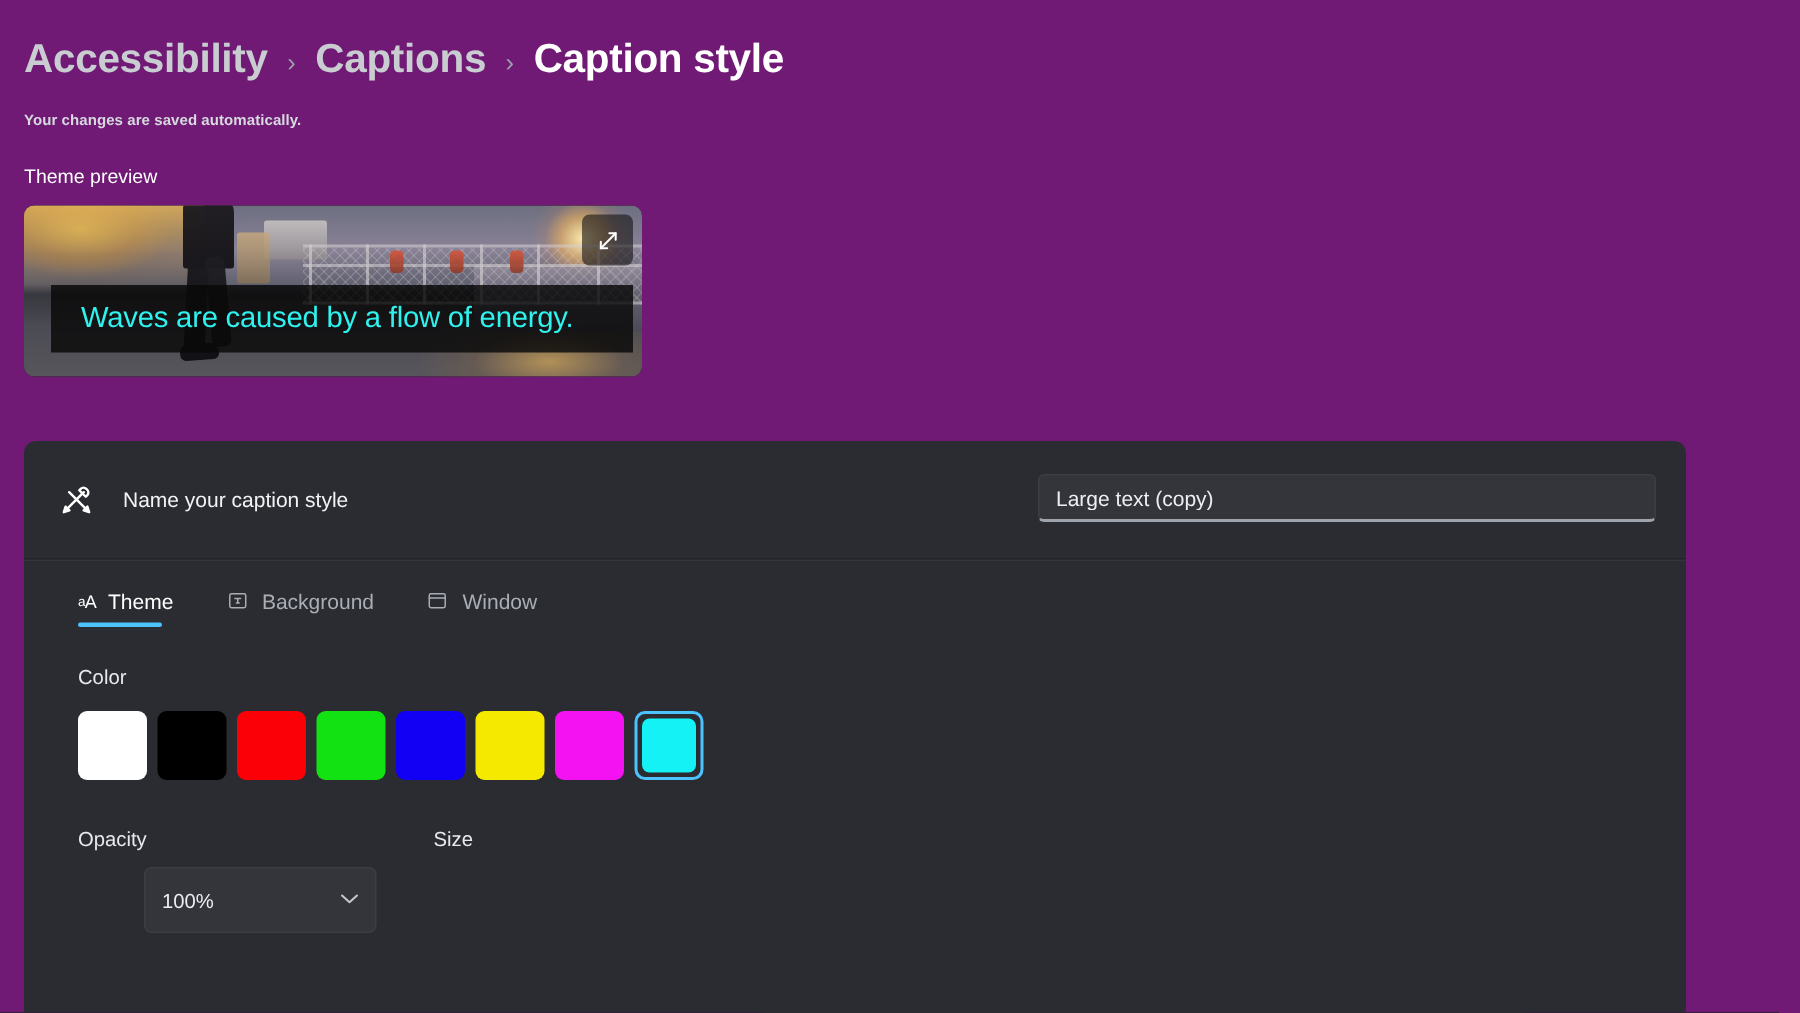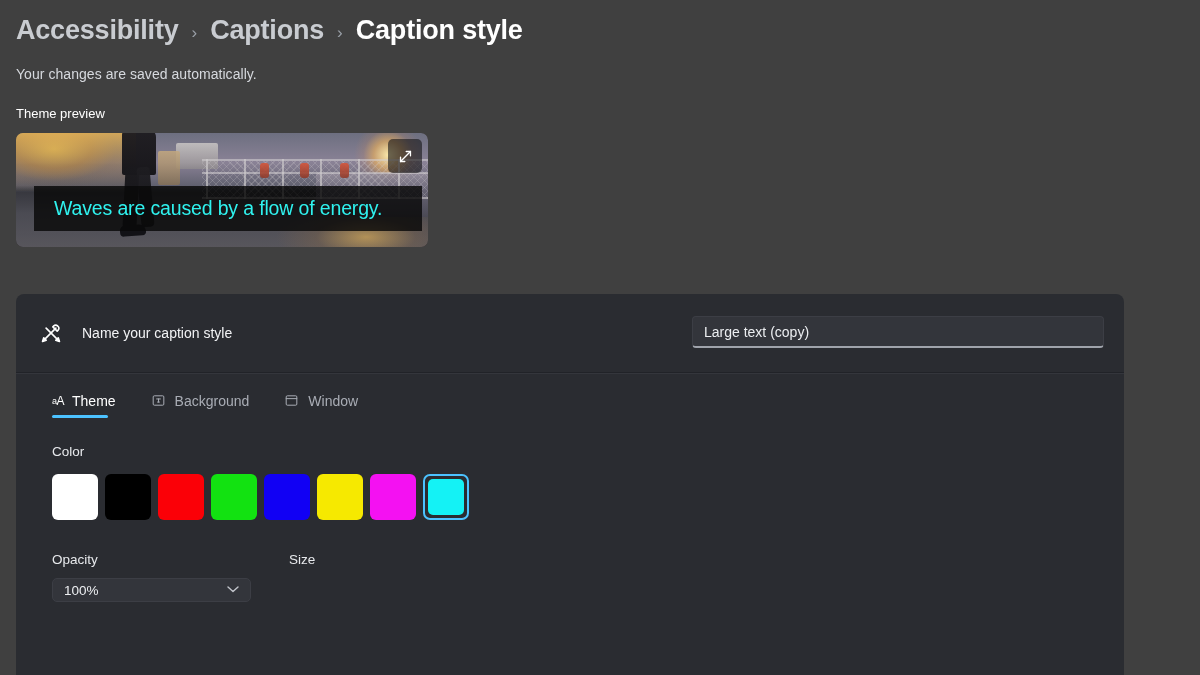--- a/index.html
+++ b/index.html
@@ -10,23 +10,23 @@
     height: 675px;
     overflow: hidden;
     font-family: "Liberation Sans", sans-serif;
     -webkit-font-smoothing: antialiased;
   }
 
   .page {
     position: relative;
     width: 1200px;
     height: 675px;
-    background: #404040;
-    box-sizing: border-box;
-    padding: 0 16px;
+    background: #701a75;
+    box-sizing: border-box;
+    padding: 9px 16px;
     overflow: hidden;
   }
 
   
   .breadcrumb {
     display: flex;
     align-items: center;
     gap: 12px;
     padding-top: 6px;
     height: 48px;
@@ -44,23 +44,24 @@
     font-size: 17px;
     font-weight: normal;
     padding: 0 1px;
     line-height: 1;
     position: relative;
     top: 2px;
   }
 
   .subtitle {
     margin-top: 12px;
-    font-size: 14px;
+    font-size: 10px;
     color: #d6d9de;
     letter-spacing: 0.05px;
+    font-weight: bold;
   }
 
   
   .preview-label {
     margin-top: 24px;
     font-size: 13px;
     font-weight: normal;
     color: #ffffff;
   }
 
@@ -339,30 +340,31 @@
   }
 
   .row {
     display: flex;
     gap: 38px;
     margin-top: 32px;
   }
   .control-col { width: 199px; }
   .select {
     margin-top: 11px;
-    height: 24px;
+    height: 44px;
     background: #33353b;
     border: 1px solid #3c3e45;
     border-radius: 5px;
     box-sizing: border-box;
     display: flex;
     align-items: center;
     justify-content: space-between;
     padding: 0 11px;
     cursor: pointer;
+    margin-left: 44px;
   }
   .select-value {
     font-size: 13.5px;
     color: #eceef1;
   }
   .chev {
     color: #c3c6cc;
     font-size: 10px;
     line-height: 1;
   }

